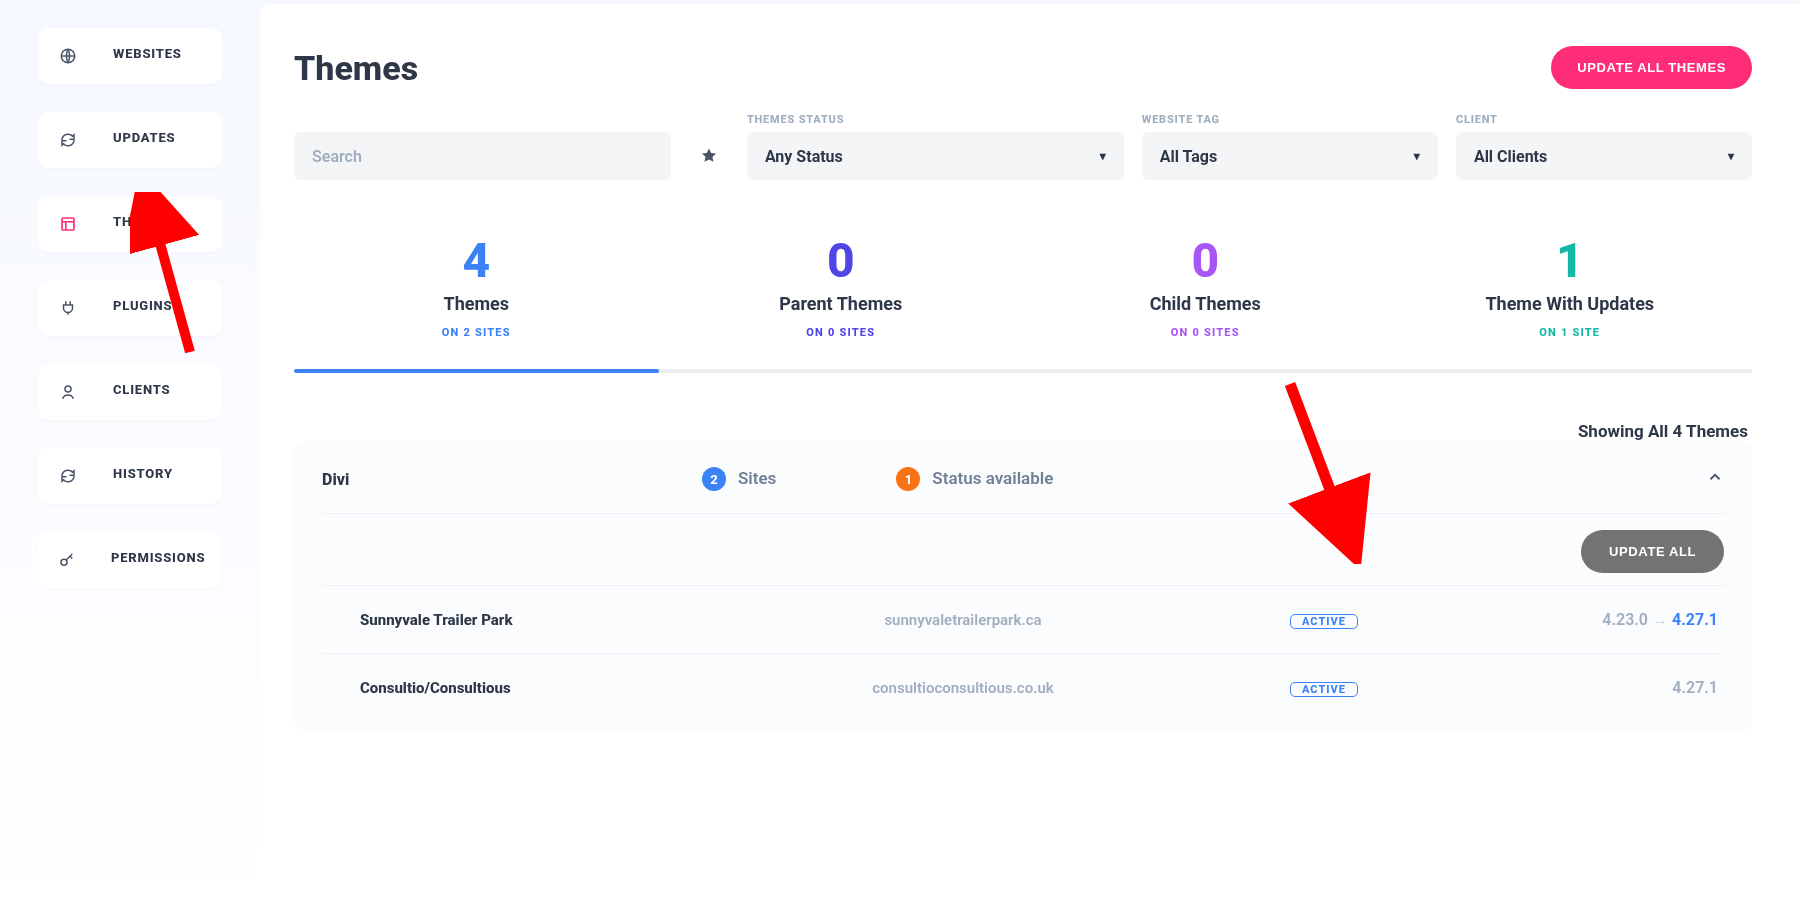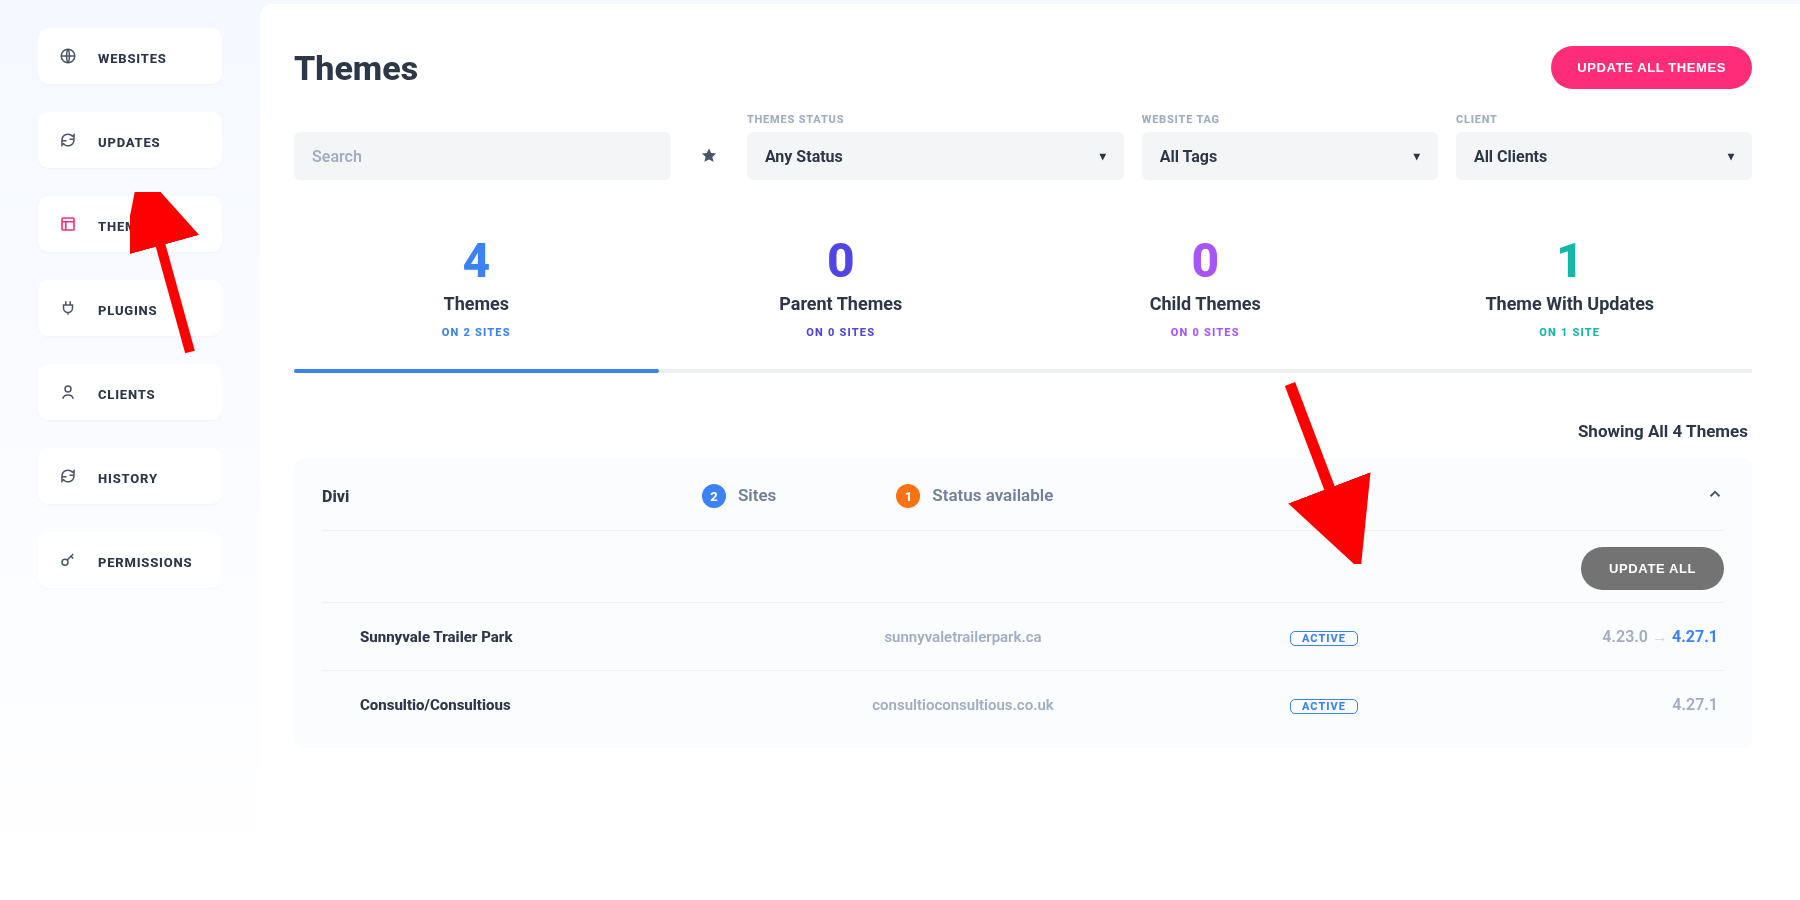--- a/index.html
+++ b/index.html
@@ -16,22 +16,22 @@
       padding: 28px 38px 28px 38px;
       display: flex;
       flex-direction: column;
       gap: 28px;
     }
     .sidebar-item {
       background: #ffffff;
       border-radius: 10px;
       padding: 18px 20px;
       display: flex;
-      align-items: flex-end;
-      gap: 20px;
+      align-items: flex-start;
+      gap: 35px;
       cursor: pointer;
       box-shadow: 0 1px 2px rgba(0,0,0,0.03);
     }
     .sidebar-item .icon { width: 20px; height: 20px; display:flex; align-items:center; justify-content:center; color:#4a5568;}
     .sidebar-item.active .icon { color:#ff2d78; }
     .sidebar-item .label { font-size: 13px; font-weight: 800; letter-spacing: 0.8px; color:#2d3748; text-transform: uppercase;}
 
     .content {
       flex: 1;
       background: #ffffff;
@@ -84,21 +84,21 @@
     .stat-card { flex:1; text-align:center; padding: 18px 10px 30px; position:relative;}
     .stat-num { font-size: 48px; font-weight:800; margin-bottom: 4px;}
     .stat-label { font-size:18px; font-weight:700; color:#2d3748; margin-bottom: 12px;}
     .stat-sub { font-size:11px; font-weight:800; letter-spacing:1.2px;}
     .stat-themes .stat-num, .stat-themes .stat-sub { color:#3b82f6;}
     .stat-parent .stat-num, .stat-parent .stat-sub { color:#4f46e5;}
     .stat-child  .stat-num, .stat-child  .stat-sub { color:#a855f7;}
     .stat-upd    .stat-num, .stat-upd    .stat-sub { color:#14b8a6;}
     .stats-row .active-bar { position:absolute; bottom:-4px; left:0; right:0; height:4px; background:#3b82f6; border-radius:2px;}
 
-    .showing-line { text-align:right; font-size:17px; font-weight:700; color:#2d3748; margin: 48px 4px 17px;}
+    .showing-line { text-align:right; font-size:17px; font-weight:700; color:#2d3748; margin: 48px 4px 0;}
     .panel {
       background:#fbfcfe;
       border-radius:10px;
       padding: 26px 28px 10px;
     }
     .panel-head { display:flex; align-items:center; padding-bottom: 22px; border-bottom:1px solid #edf0f5;}
     .theme-name { font-size:16px; font-weight:800; color:#2d3748; flex: 0 0 380px;}
     .head-mid { display:flex; align-items:center; }
     .count-badge { display:inline-flex; align-items:center; justify-content:center; width:24px; height:24px; border-radius:50%; color:#fff; font-weight:800; font-size:13px;}
     .count-badge.blue{ background:#3b82f6;}

